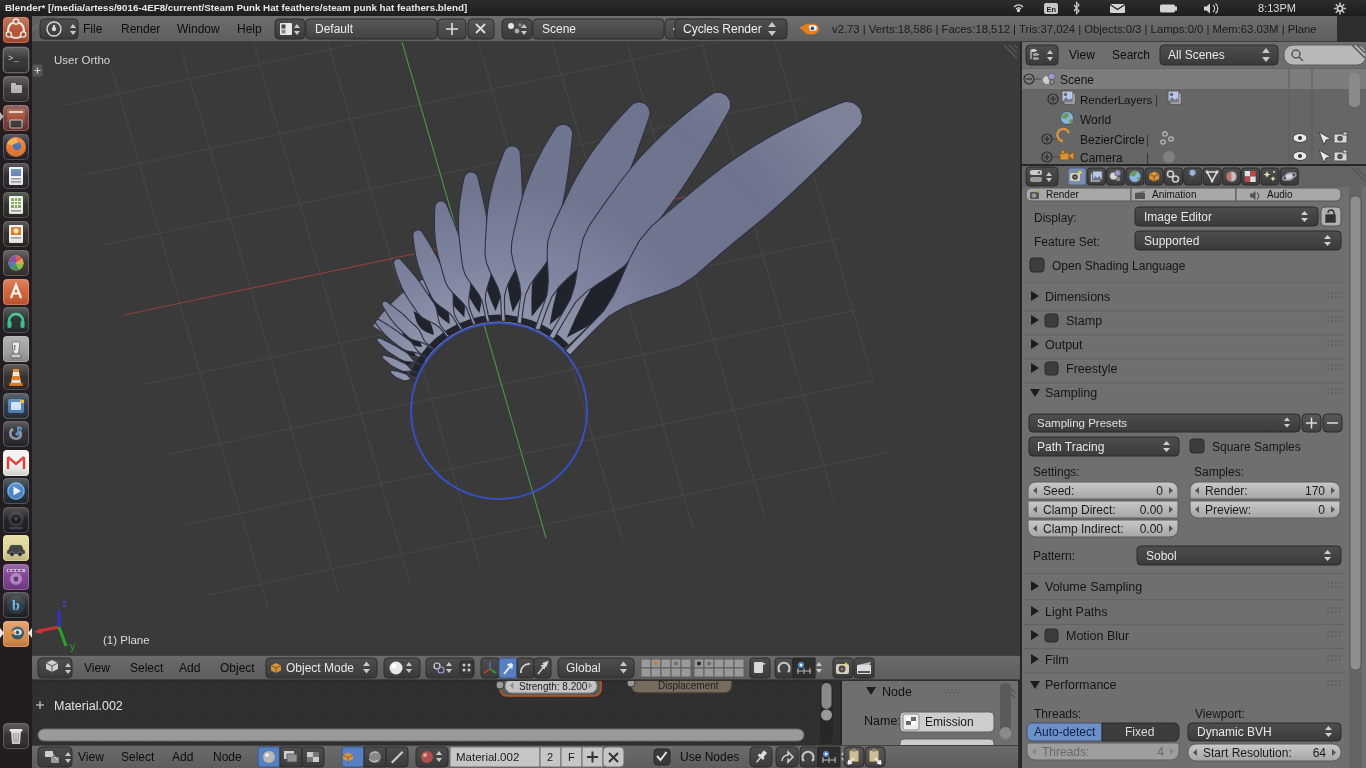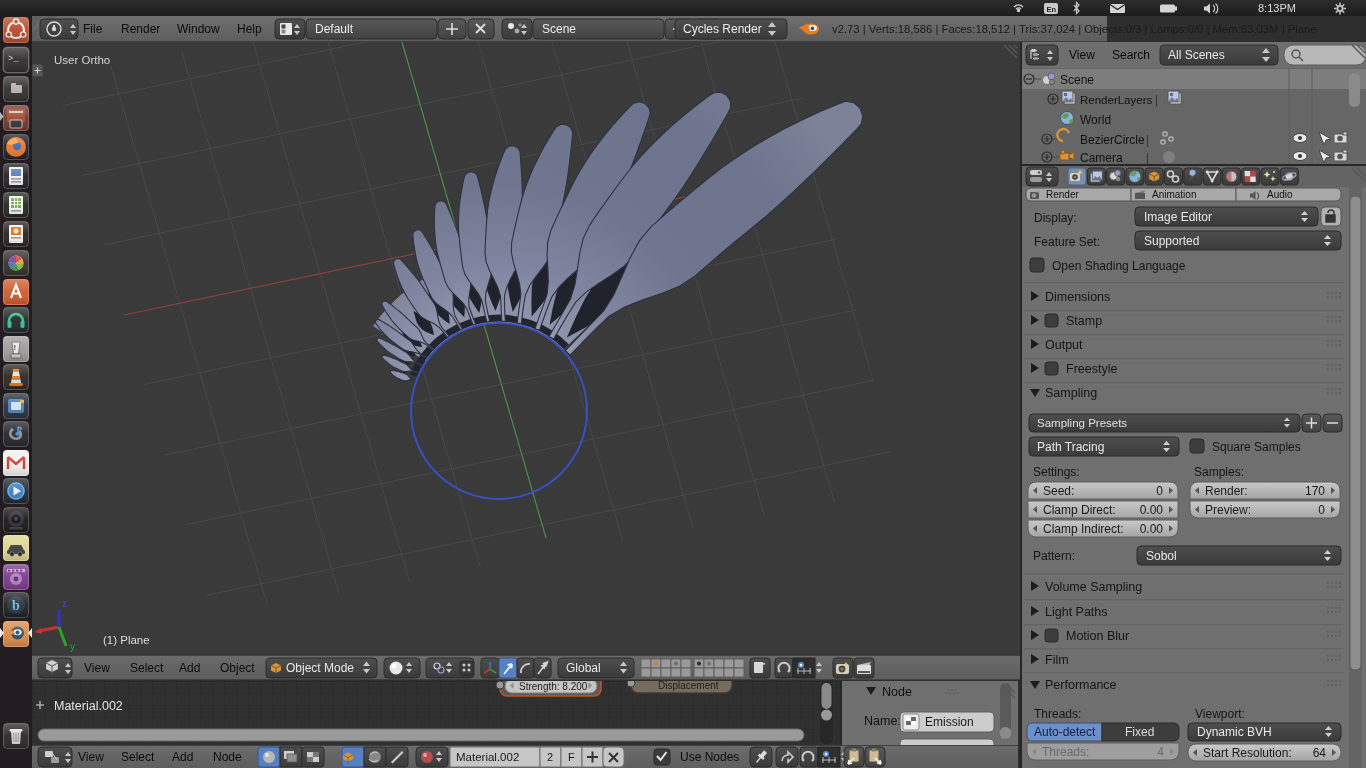--- a/index.html
+++ b/index.html
@@ -8,21 +8,21 @@
 #root { position:absolute; top:0; left:0; width:1366px; height:768px; background:#2e2e2e; }
 
 
 #topbar { left:0; top:0; width:1366px; height:16px; background:linear-gradient(#2c2c2c,#1d1d1d); color:#dfdfdf; }
 #topbar .title { position:absolute; left:5px; top:2px; font-size:9.8px; font-weight:bold; color:#e8e8e8; letter-spacing:0; }
 
 
 #launcher { left:0; top:16px; width:32px; height:752px; background:#231c20; }
 
 
-#infoheader { left:32px; top:16px; width:1075px; height:26px; background:linear-gradient(#6e6e6e,#5e5e5e); border-bottom:1px solid #404040; }
+#infoheader { left:32px; top:16px; width:1305px; height:26px; background:linear-gradient(#6e6e6e,#5e5e5e); border-bottom:1px solid #404040; }
 
 
 #viewport { left:32px; top:42px; width:988px; height:613px; background:#3a3a3a; overflow:hidden; }
 
 
 #vpheader { left:32px; top:655px; width:988px; height:25px; background:linear-gradient(#6b6b6b,#5d5d5d); border-top:1px solid #414141; border-bottom:1px solid #414141; }
 
 
 #nodearea { left:32px; top:681px; width:806px; height:64px; background:#313131; overflow:hidden; }
 #npanel { left:840px; top:681px; width:178px; height:64px; background:#6f6f6f; overflow:hidden; border-left:2px solid #262626; }
@@ -30,20 +30,21 @@
 
 
 #outliner { left:1020px; top:42px; width:346px; height:122px; background:#666666; border-left:2px solid #262626; overflow:hidden; }
 
 
 #props { left:1020px; top:164px; width:346px; height:604px; background:#6f6f6f; border-left:2px solid #262626; border-top:2px solid #262626; overflow:hidden; }
 </style></head>
 <body>
 <div id="root">
   <div id="topbar" class="abs">
+    <span class="title">Blender* [/media/artess/9016-4EF8/current/Steam Punk Hat feathers/steam punk hat feathers.blend]</span>
     <svg class="abs" style="left:1008px;top:0px" width="350" height="16" viewBox="0 0 350 16">
       <g stroke="#d4d4d4" fill="none" stroke-width="1.3">
         <path d="M6 11 a6 6 0 0 1 9 0" transform="translate(0,-4)"></path>
         <path d="M8 12 a3.5 3.5 0 0 1 5 0" transform="translate(0,-3)"></path>
         <circle cx="10.5" cy="10.5" r="1" fill="#d4d4d4"></circle>
       </g>
       <rect x="36" y="3" width="14" height="11" rx="2" fill="#c8c8c8"></rect>
       <text x="38.5" y="11.5" font-size="7.5" fill="#222" font-family="Liberation Sans" font-weight="bold">En</text>
       <path d="M66 5 l5 6 -2.5 2.5 v-11 l2.5 2.5 -5 6" stroke="#c8c8c8" stroke-width="1.2" fill="none"></path>
       <rect x="102" y="4" width="15" height="9" rx="1" fill="#d4d4d4"></rect>

